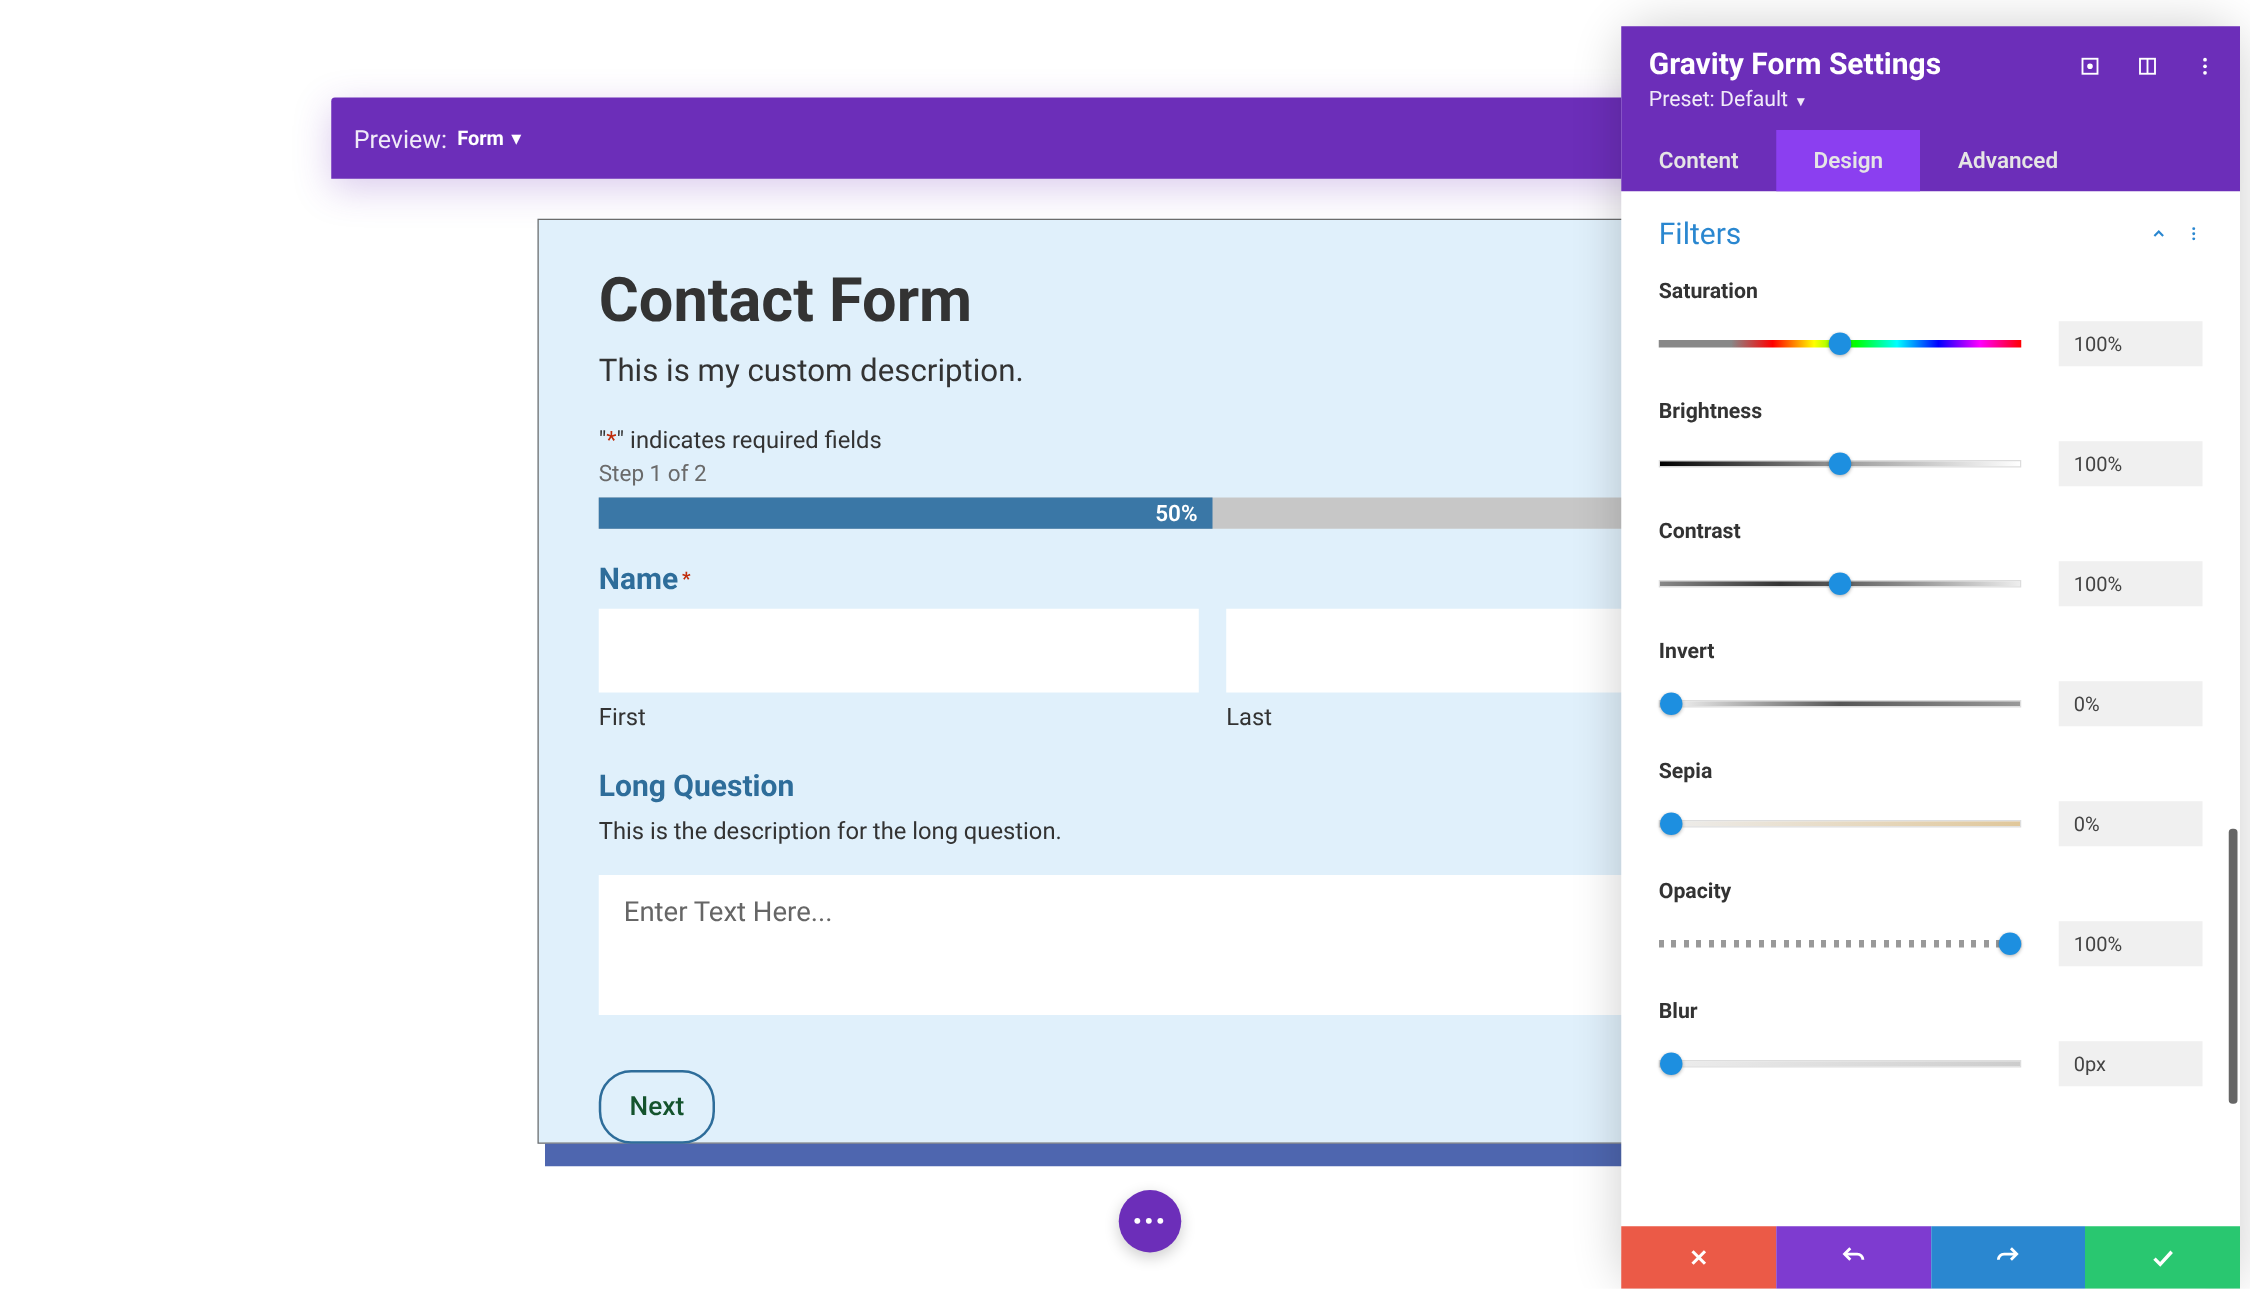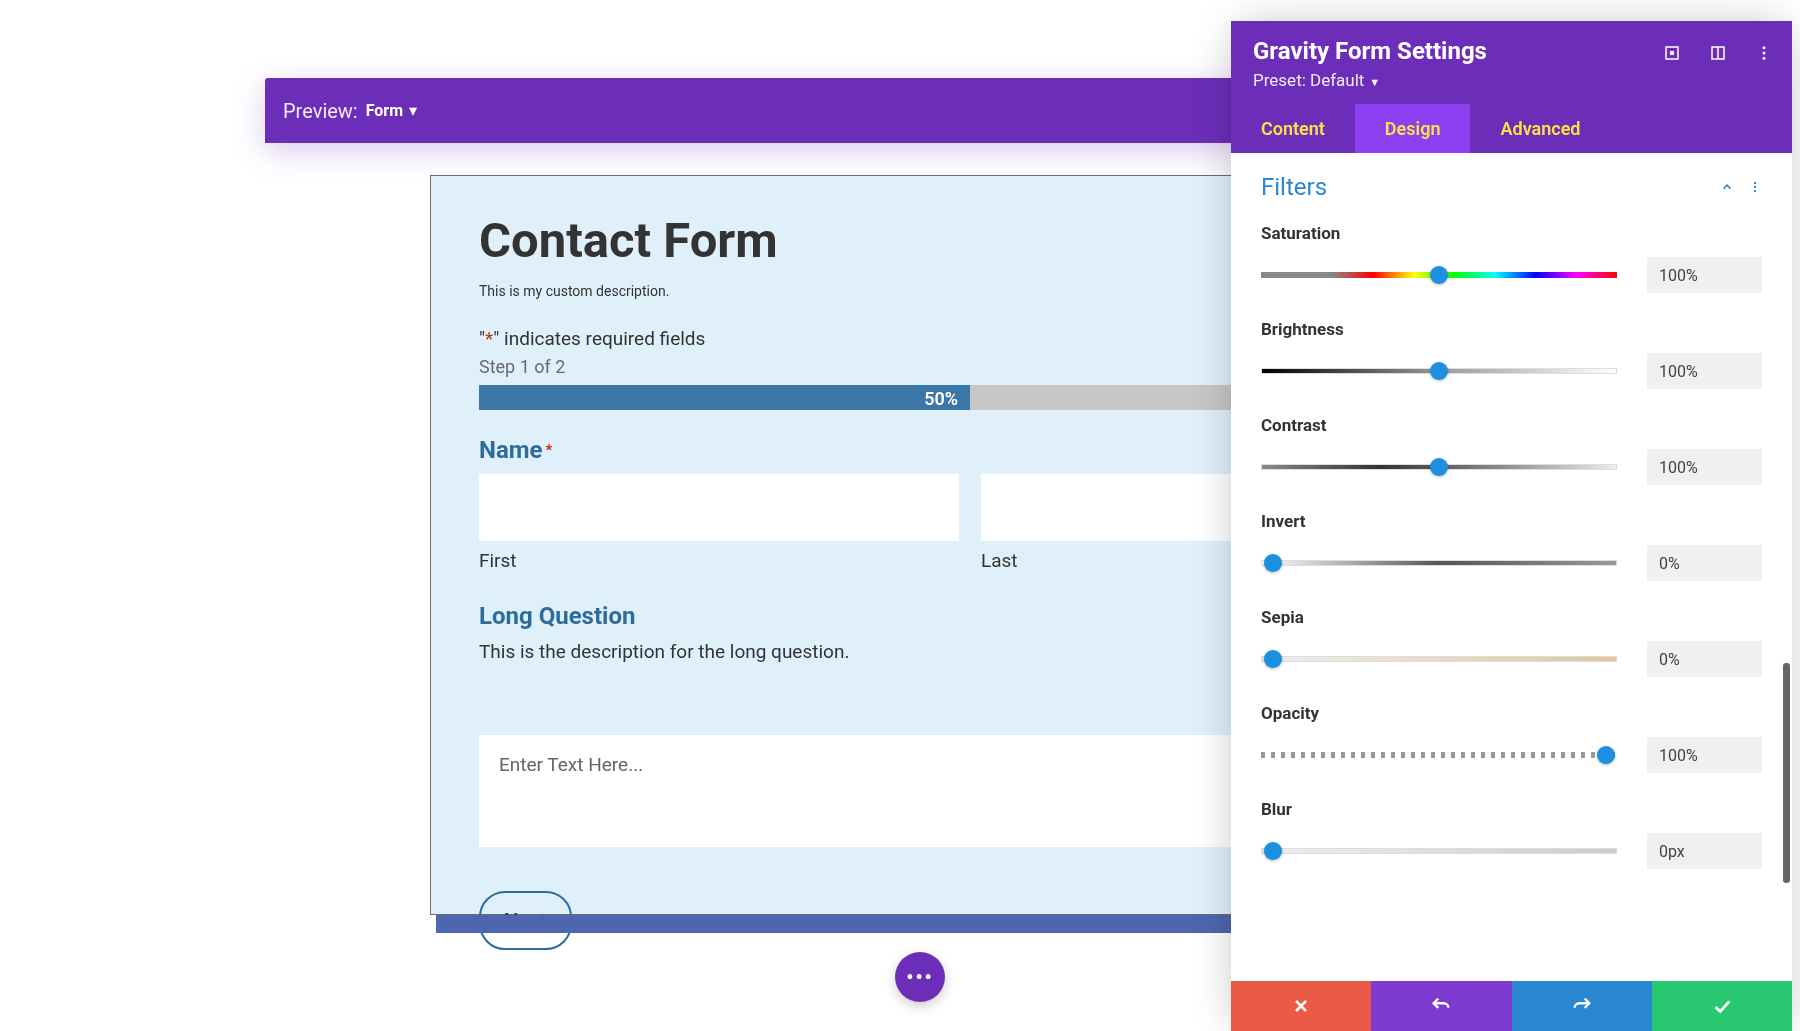--- a/index.html
+++ b/index.html
@@ -7,54 +7,54 @@
 
 .main-area { position: absolute; left: 0; top: 0; right: 0; bottom: 0; }
 
 .preview-bar { position: absolute; left: 265px; top: 78px; width: 1500px; height: 65px; background: #6c2eb9; display: flex; align-items: center; padding: 0 18px; color: #fff; border-radius: 3px 3px 0 0; box-shadow: 0 8px 30px rgba(108,46,185,0.25); }
 .preview-bar .label { font-size: 20px; opacity: 0.9; }
 .preview-bar .value { font-size: 16px; font-weight: 700; margin-left: 8px; }
 .preview-bar .caret { margin-left: 6px; }
 
 .form-container { position: absolute; left: 430px; top: 175px; width: 1080px; height: 740px; background: #e0f0fb; border: 1px solid #6c6c6c; padding: 36px 48px; }
 .form-title { font-size: 49px; font-weight: 700; color: #333; margin-bottom: 14px; }
-.form-desc { font-size: 14px; color: #333; margin-bottom: 28px; }
+.form-desc { font-size: 25px; color: #333; margin-bottom: 28px; }
 .required-note { font-size: 19px; color: #333; margin-bottom: 6px; }
 .required-note .asterisk { color: #c02b0a; }
 .step-text { font-size: 18px; color: #6a6a6a; margin-bottom: 8px; }
 .progress-wrap { width: 100%; height: 25px; background: #c7c7c7; margin-bottom: 26px; position: relative; }
 .progress-fill { width: 50%; height: 100%; background: #3a77a6; position: relative; }
 .progress-text { position: absolute; right: 12px; top: 50%; transform: translateY(-50%); color: #fff; font-size: 18px; font-weight: 600; }
 .field-label { font-size: 24px; font-weight: 700; color: #2e6d9a; margin-bottom: 10px; }
 .field-label .req { color: #c02b0a; font-size: 15px; margin-left: 3px; vertical-align: 3px;}
 .name-row { display: flex; gap: 22px; margin-bottom: 30px; }
 .name-col { flex: 1; }
 .text-input { width: 100%; height: 67px; background: #fff; border: none; font-size: 18px; padding: 0 12px; }
 .sublabel { font-size: 19px; color: #333; margin-top: 8px; }
 .field-desc { font-size: 19px; color: #333; margin-bottom: 24px; margin-top: 4px; }
-.textarea-input { width: 100%; height: 112px; background: #fff; border: none; font-size: 19px; padding: 18px 20px; resize: none; color: #333; margin-top: 48px; }
+.textarea-input { width: 100%; height: 112px; background: #fff; border: none; font-size: 22px; padding: 18px 20px; resize: none; color: #333; }
 .textarea-input::placeholder { color: #666; }
 .next-btn { margin-top: 40px; width: 93px; height: 59px; border: 2px solid #2e6d9a; border-radius: 26px; background: transparent; color: #14532d; font-size: 21px; font-weight: 500; cursor: pointer; }
 
 .form-shadow { position: absolute; left: 436px; top: 915px; width: 1074px; height: 18px; background: #4e66af; }
 
 .fab { position: absolute; left: 895px; top: 952px; width: 50px; height: 50px; border-radius: 50%; background: #6c2eb9; display: flex; align-items: center; justify-content: center; cursor: pointer; box-shadow: 0 4px 12px rgba(0,0,0,0.2); }
 .fab span { color: #fff; font-size: 20px; font-weight: 700; letter-spacing: 2px; }
 
-.settings-panel { position: absolute; right: 8px; top: 21px; width: 561px; height: 1010px; background: #fff; box-shadow: 0 0 40px rgba(0,0,0,0.2); display: flex; flex-direction: column; border-radius: 29px; }
+.settings-panel { position: absolute; right: 8px; top: 21px; width: 495px; height: 1010px; background: #fff; box-shadow: 0 0 40px rgba(0,0,0,0.2); display: flex; flex-direction: column; border-radius: 29px; }
 .panel-header { background: #6c2eb9; padding: 16px 22px 14px; color: #fff; position: relative; }
 .panel-title { font-size: 24px; font-weight: 700; margin-bottom: 5px; }
 .panel-preset { font-size: 17px; opacity: 0.9; }
 .panel-preset .caret2 { font-size: 11px; margin-left: 2px; }
 .panel-actions { position: absolute; right: 18px; top: 22px; display: flex; gap: 26px; align-items: center; }
 .panel-actions .icon { width: 20px; height: 20px; display: flex; align-items: center; justify-content: center; cursor: pointer; }
 .panel-actions svg { width: 18px; height: 18px; }
 
 .tabs { display: flex; background: #6c2eb9; }
-.tab { flex: 0 0 auto; padding: 14px 30px; color: #fde047; font-size: 18px; font-weight: 600; cursor: pointer; }
+.tab { flex: 0 0 auto; padding: 14px 30px; color: #e5e5e5; font-size: 18px; font-weight: 600; cursor: pointer; }
 .tab.active { background: #8b3ff0; }
 
 .panel-body { flex: 1; overflow: hidden; padding: 20px 30px 0; position: relative; }
 .section-header { display: flex; align-items: center; justify-content: space-between; margin-bottom: 22px; }
 .section-title { font-size: 24px; color: #2a87d0; }
 .section-icons { display: flex; gap: 14px; align-items: center; }
 .section-icons svg { width: 14px; height: 14px; }
 
 .filter-row { margin-bottom: 26px; }
 .filter-label { font-size: 17px; font-weight: 700; color: #333; margin-bottom: 14px; }

